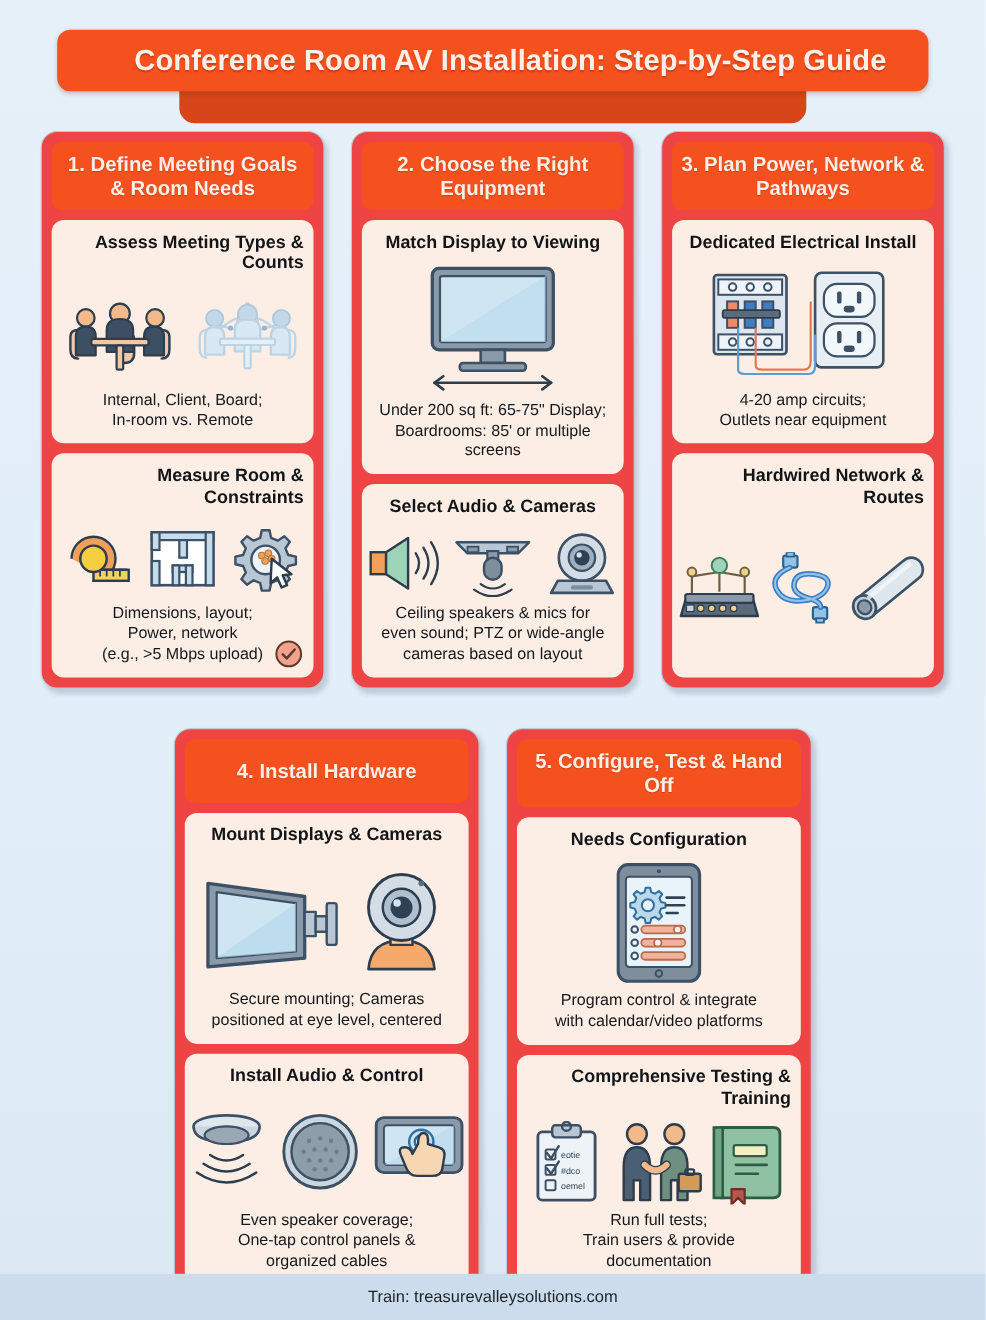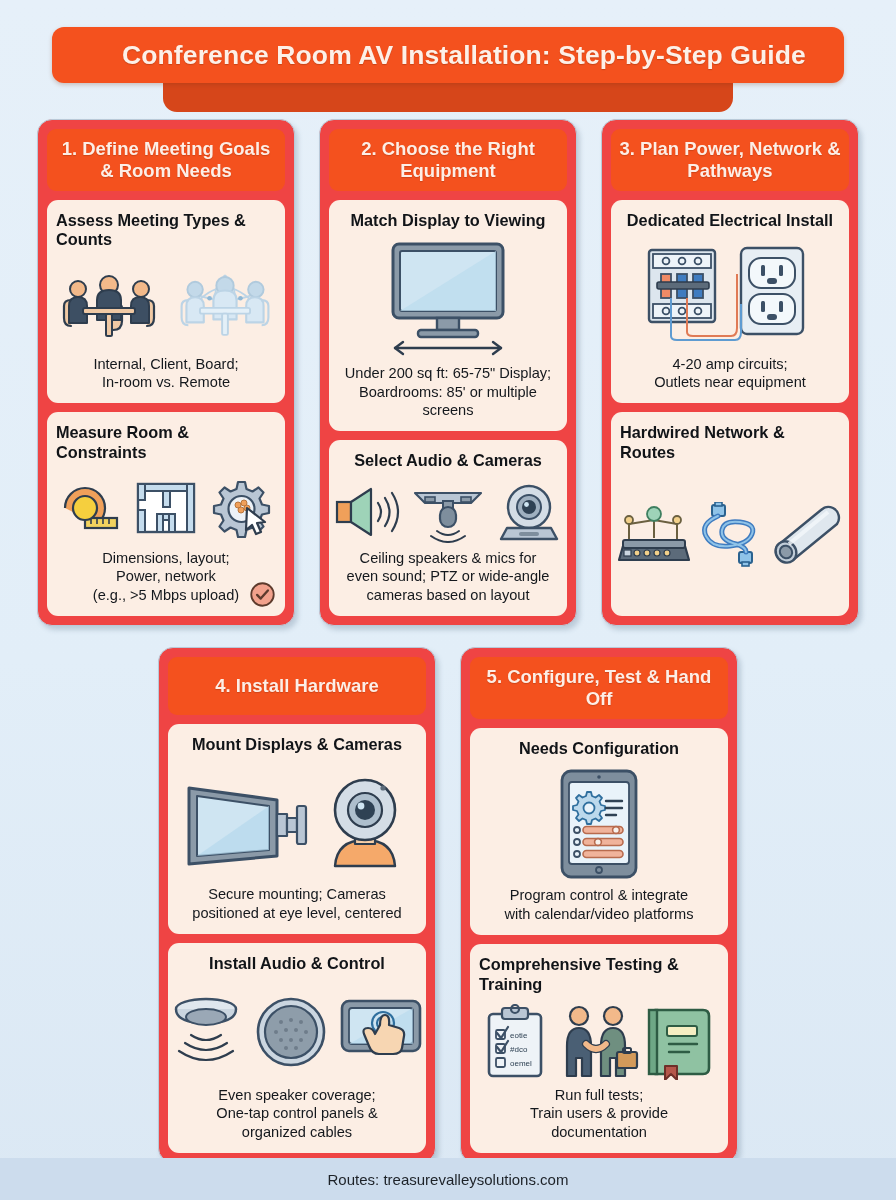--- a/index.html
+++ b/index.html
@@ -58,21 +58,21 @@
     margin-left: 32px;
   }
 
   
   .row {
     display: flex;
     justify-content: center;
     gap: 24px;
   }
   .row-1 { margin-top: 36px; }
-  .row-2 { margin-top: 21px; }
+  .row-2 { margin-top: 36px; }
 
   .card {
     background: #ef4444;
     border: 1.6px solid #b9c9d8;
     border-radius: 15px;
     padding: 9px;
     box-shadow: 3px 4px 5px rgba(90,115,140,.28);
     display: flex;
     flex-direction: column;
     gap: 9px;
@@ -103,21 +103,21 @@
     padding: 11px 9px 12px;
     display: flex;
     flex-direction: column;
     align-items: center;
     flex: 1;
   }
   .panel-title {
     font-size: 16.3px;
     font-weight: bold;
     color: #111418;
-    text-align: left;
+    text-align: right;
     line-height: 1.2;
     margin-bottom: 6px;
   }
   .panel-icons {
     display: flex;
     align-items: center;
     justify-content: center;
     gap: 6px;
     flex: 1;
     padding: 4px 0 6px;
@@ -594,14 +594,14 @@
         </svg>
       </div>
       <div class="panel-text">Run full tests;
 Train users &amp; provide
 documentation</div>
     </div>
   </div>
 </div>
 
 <div class="footer">
-  <span class="footer-text">Routes: treasurevalleysolutions.com</span>
+  <span class="footer-text">Train: treasurevalleysolutions.com</span>
 </div>
 
 </body></html>

